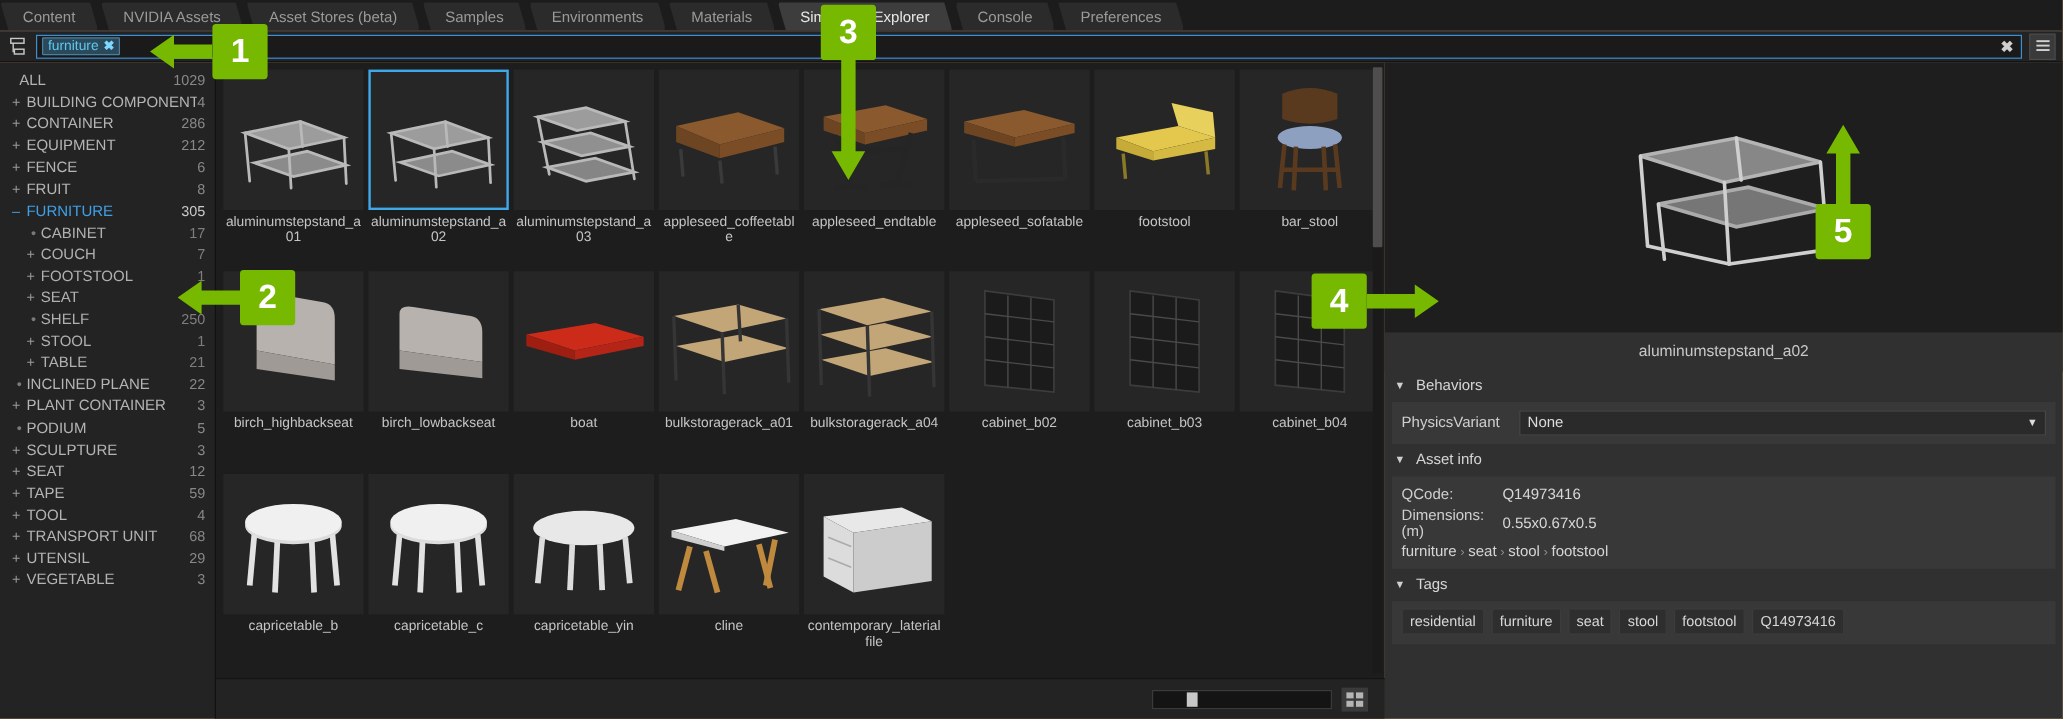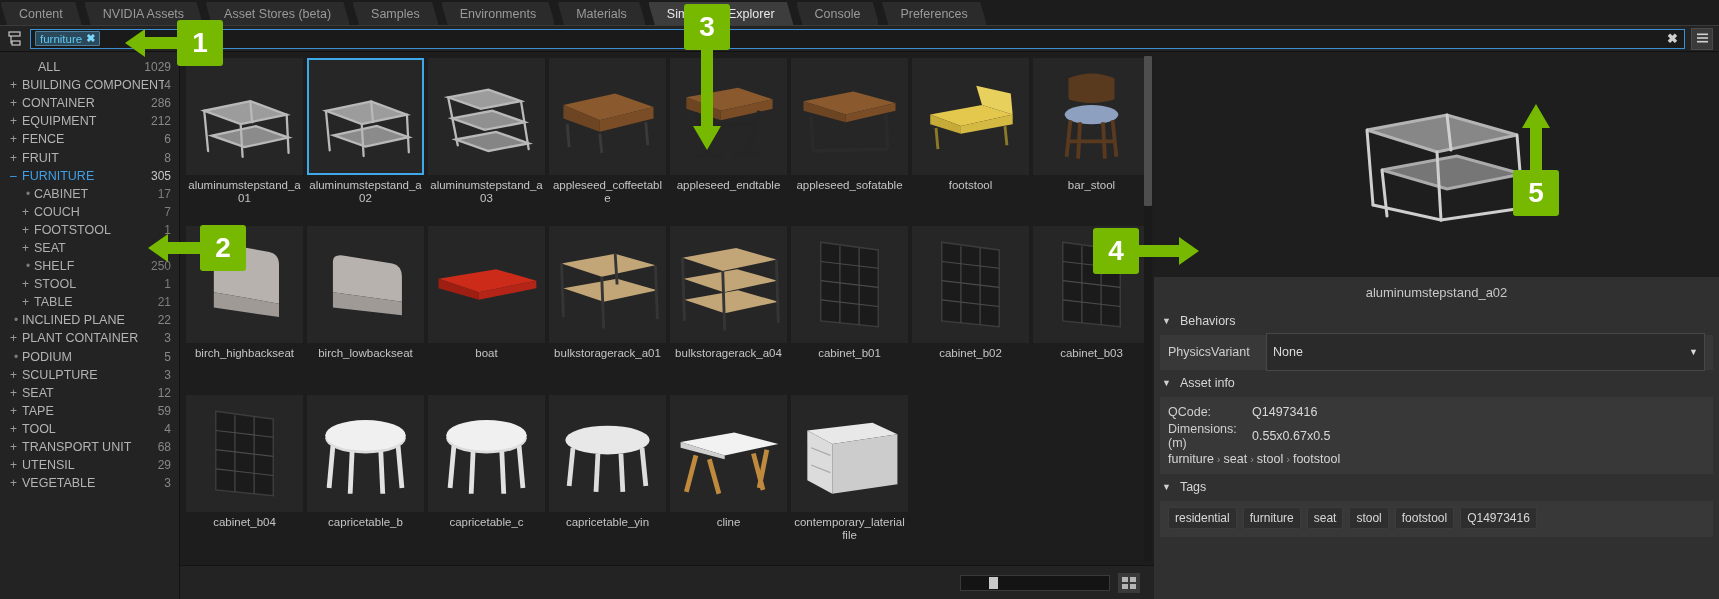--- a/index.html
+++ b/index.html
@@ -67,21 +67,21 @@
   .tree-row .exp { width: 12px; color: #9a9a9a; font-size: 12px; flex: none; }
   .tree-row .dot { width: 12px; color: #7a7a7a; font-size: 12px; flex: none; text-align:center;}
   .tree-row .lbl { flex: 1; overflow: hidden; }
   .tree-row .cnt { color: #888; font-size: 12px; text-align: right; }
   .tree-row.sel .lbl { color: #3fa0e8; }
   .tree-row.sel .cnt { color: #c9c9c9; }
   .tree-row.sel .exp { color: #3fa0e8; }
   .tree-row.child { padding-left: 22px; }
   .tree-row.child .lbl { color: #b0b0b0; }
   .tree-row.child .cnt { color: #7e7e7e; }
-  .tree-row.all { padding-left: 26px; }
+  .tree-row.all { padding-left: 4px; }
 
   
   .grid-wrap { flex: 1; background: #1d1d1d; position: relative; overflow: hidden; }
   .grid {
     display: grid; grid-template-columns: repeat(8, 1fr);
     padding: 4px 2px 0 4px; height: 509px; overflow: hidden;
   }
   .cell { position: relative; height: 155px; padding: 2px; }
   .thumb {
     height: 117px; background: #262626; position: relative; overflow: hidden;
@@ -126,21 +126,21 @@
   .section { background: #383838; margin: 3px 6px 0 6px; padding: 6px 10px 9px; }
   .section-hdr {
     display: flex; align-items: center; gap: 9px; font-size: 12.5px; color: #d6d6d6;
     padding: 2px 0 7px 8px;
   }
   .section-hdr .caret { font-size: 9px; color: #cfcfcf; }
   .kv { display: flex; align-items: center; font-size: 12.5px; color: #cfcfcf; height: 24px; }
   .kv .k { width: 84px; flex: none; }
   .kv .v { color: #d8d8d8; }
   .combo {
-    flex: 1; height: 38px; background: #2a2a2a; border: 1px solid #474747;
+    flex: 1; height: 21px; background: #2a2a2a; border: 1px solid #474747;
     display: flex; align-items: center; justify-content: space-between;
     padding: 0 6px; font-size: 12.5px; color: #dcdcdc;
   }
   .combo .car { font-size: 9px; }
   .breadcrumb { font-size: 12.5px; color: #d6d6d6; padding-top: 4px; }
   .breadcrumb .sep { color: #8d8d8d; font-size: 11px; padding: 0 3px; }
   .tags { display: flex; flex-wrap: wrap; gap: 6px; padding-top: 2px; }
   .tag {
     background: #2e2e2e; border: 1px solid #3c3c3c; color: #d8d8d8;
     font-size: 12px; padding: 3px 6px; border-radius: 2px;
@@ -513,35 +513,20 @@
                 <path d="M30 6 L90 14 L90 94 L30 88 Z" fill="#1b1b1b" stroke="#3c3c3c" stroke-width="1.5"></path>
                 <g stroke="#4a4a4a" stroke-width="1.2">
                   <path d="M30 26 L90 33"></path>
                   <path d="M30 46 L90 53"></path>
                   <path d="M30 66 L90 73"></path>
                   <path d="M50 10 L50 90"></path>
                   <path d="M70 12 L70 92"></path>
                 </g>
               </svg>
             </div>
-            <div class="caption">cabinet_b01</div>
-          </div>
-          <div class="cell">
-            <div class="thumb">
-              <svg class="art" viewBox="0 0 120 100">
-                <path d="M30 6 L90 14 L90 94 L30 88 Z" fill="#1b1b1b" stroke="#3c3c3c" stroke-width="1.5"></path>
-                <g stroke="#4a4a4a" stroke-width="1.2">
-                  <path d="M30 26 L90 33"></path>
-                  <path d="M30 46 L90 53"></path>
-                  <path d="M30 66 L90 73"></path>
-                  <path d="M50 10 L50 90"></path>
-                  <path d="M70 12 L70 92"></path>
-                </g>
-              </svg>
-            </div>
             <div class="caption">cabinet_b02</div>
           </div>
           <div class="cell">
             <div class="thumb">
               <svg class="art" viewBox="0 0 120 100">
                 <path d="M30 6 L90 14 L90 94 L30 88 Z" fill="#1b1b1b" stroke="#3c3c3c" stroke-width="1.5"></path>
                 <g stroke="#4a4a4a" stroke-width="1.2">
                   <path d="M30 26 L90 33"></path>
                   <path d="M30 46 L90 53"></path>
                   <path d="M30 66 L90 73"></path>

